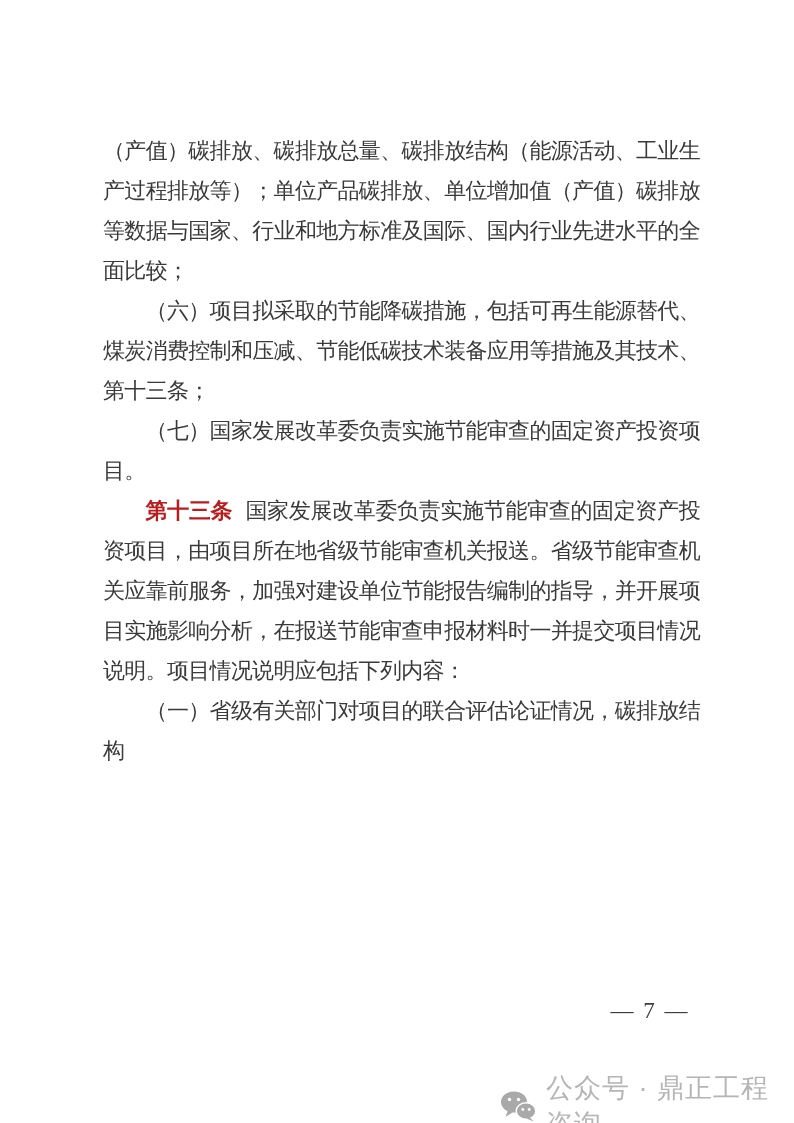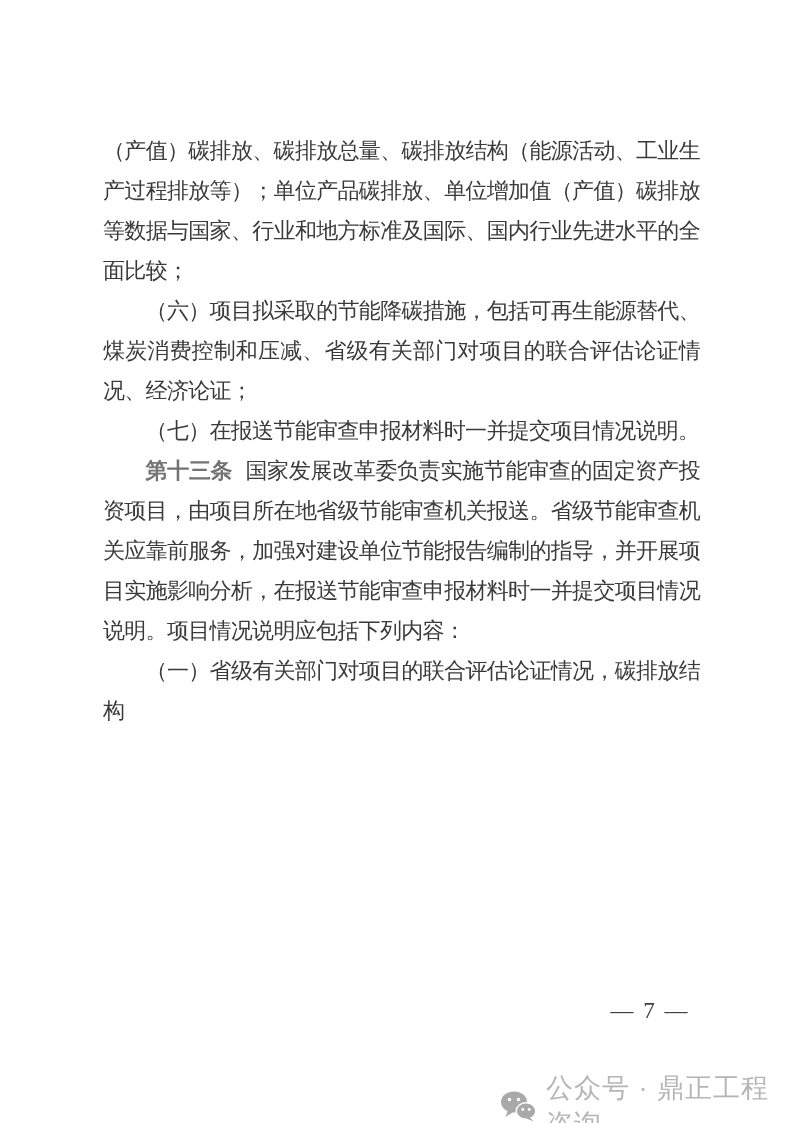--- a/index.html
+++ b/index.html
@@ -28,21 +28,21 @@
   }
   .doc-body p {
     margin: 0;
     padding: 0;
   }
   .doc-body p.indent {
     text-indent: 42.6px;
   }
   .doc-body strong.article {
     font-weight: bold;
-    color: #737373;
+    color: #b91c1c;
     margin-right: 0.6em;
   }
   .page-number {
     position: absolute;
     left: 560px;
     top: 998px;
     width: 180px;
     text-align: center;
     font-size: 23px;
     letter-spacing: 2px;
@@ -69,22 +69,22 @@
     flex: 0 0 auto;
   }
 </style>
 </head>
 <body>
 
 <div class="page">
 
   <div class="doc-body" id="doc-body">
       <p>（产值）碳排放、碳排放总量、碳排放结构（能源活动、工业生产过程排放等）；单位产品碳排放、单位增加值（产值）碳排放等数据与国家、行业和地方标准及国际、国内行业先进水平的全面比较；</p>
-      <p class="indent">（六）项目拟采取的节能降碳措施，包括可再生能源替代、煤炭消费控制和压减、省级有关部门对项目的联合评估论证情况、经济论证；</p>
-      <p class="indent">（七）在报送节能审查申报材料时一并提交项目情况说明。</p>
+      <p class="indent">（六）项目拟采取的节能降碳措施，包括可再生能源替代、煤炭消费控制和压减、节能低碳技术装备应用等措施及其技术、第十三条；</p>
+      <p class="indent">（七）国家发展改革委负责实施节能审查的固定资产投资项目。</p>
       <p class="indent"><strong class="article">第十三条</strong>国家发展改革委负责实施节能审查的固定资产投资项目，由项目所在地省级节能审查机关报送。省级节能审查机关应靠前服务，加强对建设单位节能报告编制的指导，并开展项目实施影响分析，在报送节能审查申报材料时一并提交项目情况说明。项目情况说明应包括下列内容：</p>
       <p class="indent">（一）省级有关部门对项目的联合评估论证情况，碳排放结构</p>
     </div>
 
   <div class="page-number">— 7 —</div>
 
   <div class="footer-watermark">
     <svg class="wechat-icon" viewBox="0 0 36 32" xmlns="http://www.w3.org/2000/svg" aria-hidden="true">
 
       <ellipse cx="14" cy="12" rx="13" ry="10.5" fill="#a9a9a9"></ellipse>

